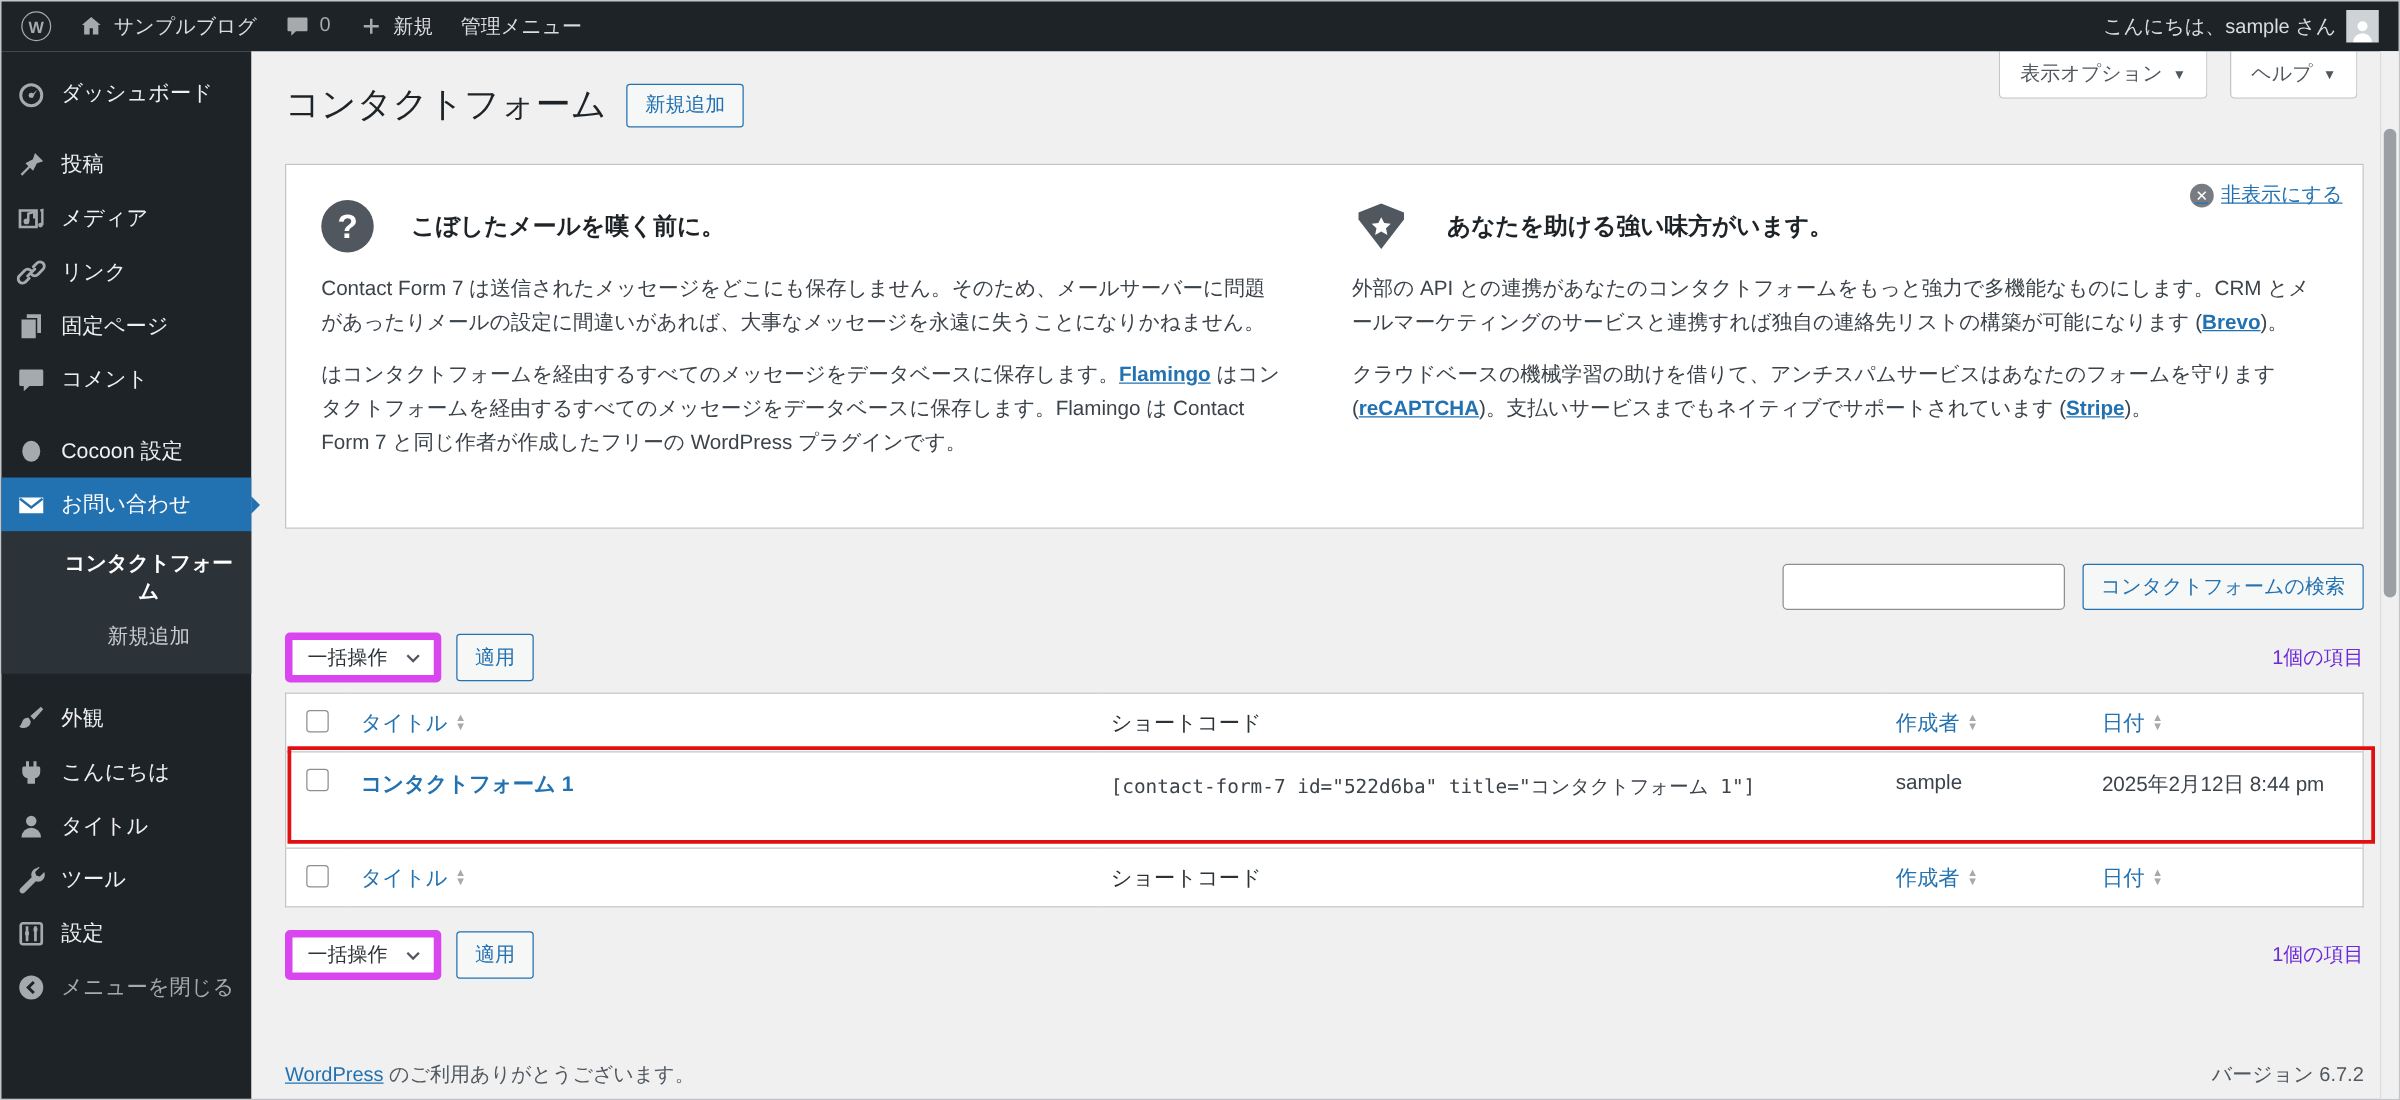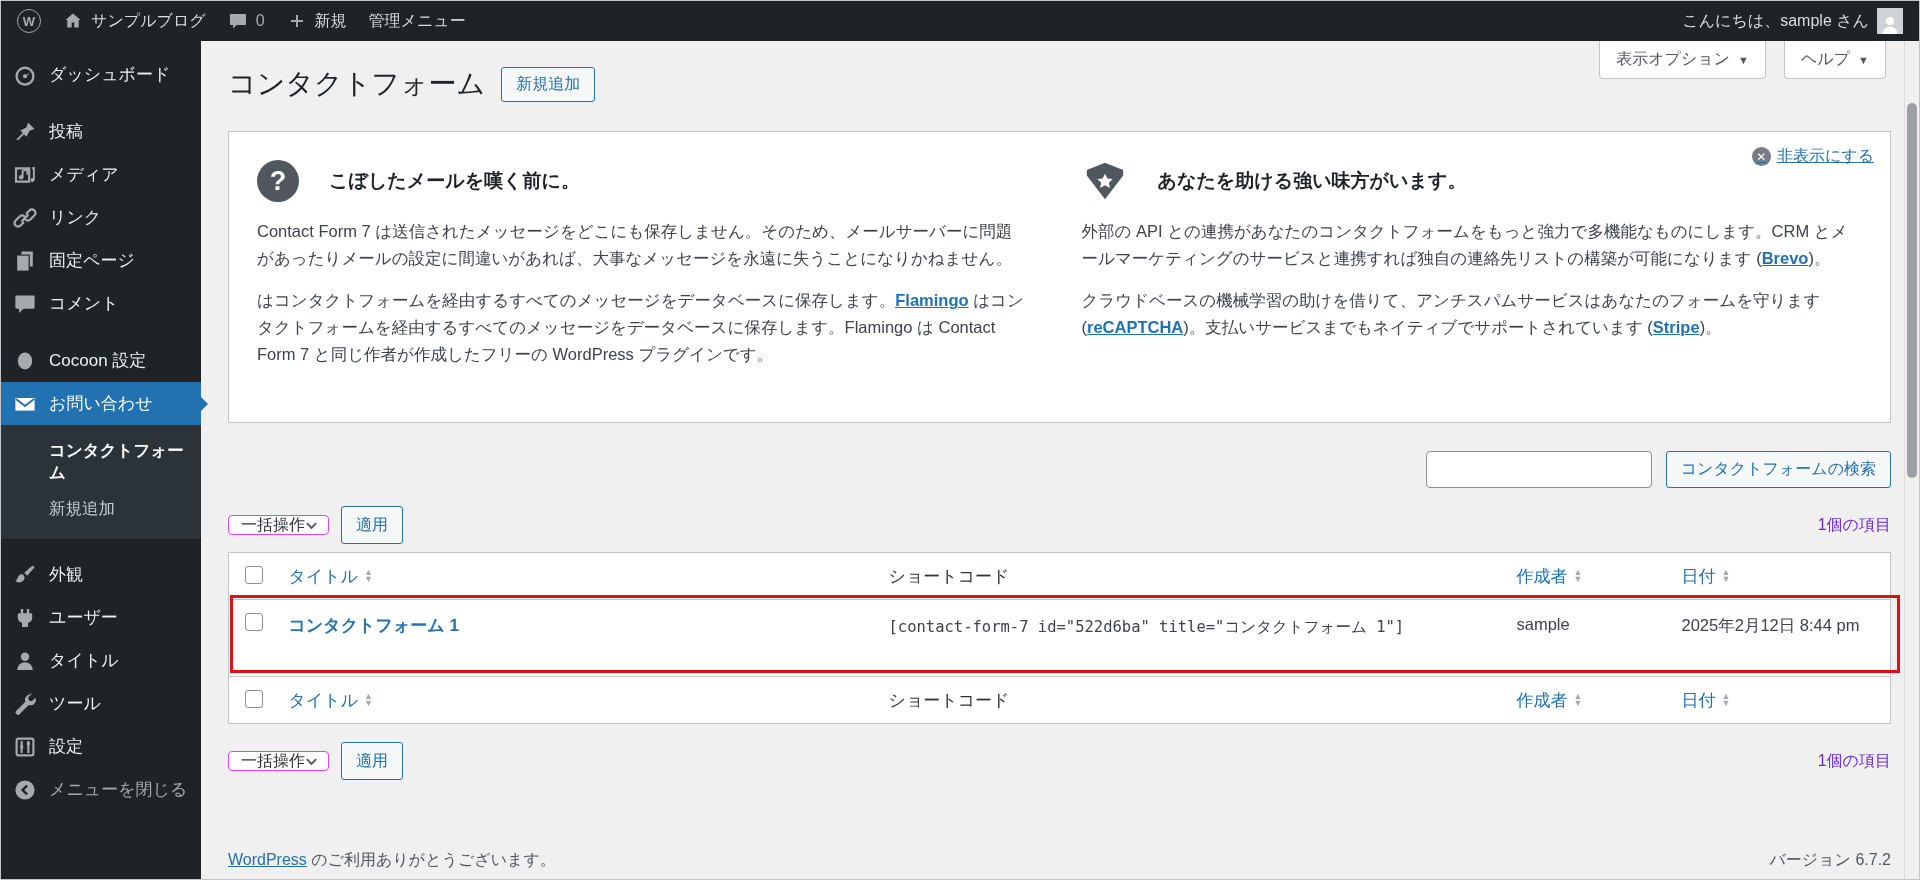--- a/index.html
+++ b/index.html
@@ -12,21 +12,21 @@
   .ab-left { display:flex; align-items:center; gap:22px; }
   .ab-item { display:flex; align-items:center; gap:8px; cursor:pointer; color:#dcdcde; }
   .ab-item svg { width:20px; height:20px; fill:#a7aaad; }
   .wp-logo-badge { width:24px; height:24px; border:1.6px solid #a7aaad; border-radius:50%; color:#a7aaad; font-weight:bold; font-size:13px; display:flex; align-items:center; justify-content:center; }
   .ab-count { color:#a7aaad; }
   .ab-right { margin-left:auto; display:flex; align-items:center; gap:10px; }
   .avatar { width:26px; height:26px; background:#cfd3d7; display:flex; align-items:flex-end; justify-content:center; overflow:hidden; }
   .avatar svg { width:20px; height:20px; fill:#fff; }
 
   
-  .sidebar { position:absolute; top:40px; left:0; width:200px; height:840px; background:#1d2327; color:#f0f0f1; font-size:17px; padding-top:12px; z-index:40; }
+  .sidebar { position:absolute; top:40px; left:0; width:200px; height:840px; background:#1d2327; color:#f0f0f1; font-size:17px; padding-top:12px; z-index:40;text-align:center; }
   .menu-item { position:relative; display:flex; align-items:center; gap:12px; height:43px; padding:0 12px 0 12px; cursor:pointer; color:#f0f0f1; --mi-bg:#1d2327; }
   .menu-item svg { width:24px; height:24px; fill:#a7aaad; flex:0 0 24px; }
   .menu-item.sep-before { margin-top:14px; }
   .menu-item.active { background:#2271b1; color:#fff; --mi-bg:#2271b1; }
   .menu-item.active svg { fill:#fff; }
   .menu-item.active::after { content:""; position:absolute; right:-14px; top:50%; transform:translateY(-50%); border:7px solid transparent; border-left-color:#2271b1; }
   .menu-item.dim { color:#a7aaad; }
   .submenu { background:#2c3338; padding:8px 0 12px; }
   .submenu-item { display:block; padding:7px 12px 7px 48px; font-size:16.5px; color:#9ea3a8; cursor:pointer; }
   .submenu-item.current { color:#fff; font-weight:bold; }
@@ -58,21 +58,21 @@
   .panel-col a { color:#2271b1; font-weight:bold; text-decoration:underline; cursor:pointer; }
 
   
   .search-row { display:flex; justify-content:flex-end; align-items:flex-start; gap:14px; margin-top:28px; }
   .search-input { width:226px; height:37px; border:1px solid #8c8f94; border-radius:4px; background:#fff; padding:0 10px; font-size:16px; }
   .btn-search { height:37px; }
 
   
   .bulk-row { display:flex; align-items:center; gap:12px; margin-top:18px; }
   .bulk-row .count { margin-left:auto; font-size:16px; color:#6d28d9; }
-  .select-box { display:flex; align-items:center; background:#fff; border:1px solid #d946ef; border-radius:4px; height:20px; padding:0 10px 0 12px; font-size:16px; color:#2c3338; cursor:pointer; }
+  .select-box { display:flex; align-items:center; gap:14px; background:#fff; border:6px solid #d946ef; border-radius:4px; height:40px; padding:0 10px 0 12px; font-size:16px; color:#2c3338; cursor:pointer; }
   .select-box svg { width:13px; height:13px; fill:none; stroke:#50575e; stroke-width:2; }
   .btn-apply { height:38px; }
 
   
   .table-wrap { position:relative; margin-top:8px; }
   table.list { width:100%; border-collapse:collapse; background:#fff; border:1px solid #c3c4c7; table-layout:fixed; }
   col.c-cb { width:50px; } col.c-title { width:600px; } col.c-short { width:628px; } col.c-author { width:165px; } col.c-date { width:auto; }
   thead th, tfoot th { text-align:left; font-weight:400; font-size:17px; padding:10px 10px; height:44px; vertical-align:middle; }
   thead th { border-bottom:1px solid #c3c4c7; }
   tfoot th { border-top:1px solid #c3c4c7; height:43px; }
@@ -209,21 +209,21 @@
     <div class="menu-item sep-before">
       <svg viewBox="0 0 20 20">
           <path d="M18 3.6 16.4 2l-7 6.2 2.4 2.4zM8.3 9.4c-2.3-.2-3.6.8-4.2 2.3-.5 1.2-.9 2.7-2.1 3.6 1 .8 3.2 1.2 4.8.6 1.7-.6 2.8-2 2.9-4z"></path>
         </svg>
       <span>外観</span>
     </div>
     <div class="menu-item">
       <svg viewBox="0 0 20 20">
           <path d="M6.5 2.5h2V6h3V2.5h2V6H15a1 1 0 011 1v2.5a4.5 4.5 0 01-3.5 4.4v3.6h-5v-3.6A4.5 4.5 0 014 9.5V7a1 1 0 011-1h1.5z"></path>
         </svg>
-      <span>ユーザー</span>
+      <span>こんにちは</span>
     </div>
     <div class="menu-item">
       <svg viewBox="0 0 20 20">
           <circle cx="10" cy="6.5" r="3.5"></circle>
           <path d="M3.5 17.5a6.5 6.5 0 0113 0z"></path>
         </svg>
       <span>タイトル</span>
     </div>
     <div class="menu-item">
       <svg viewBox="0 0 20 20">

